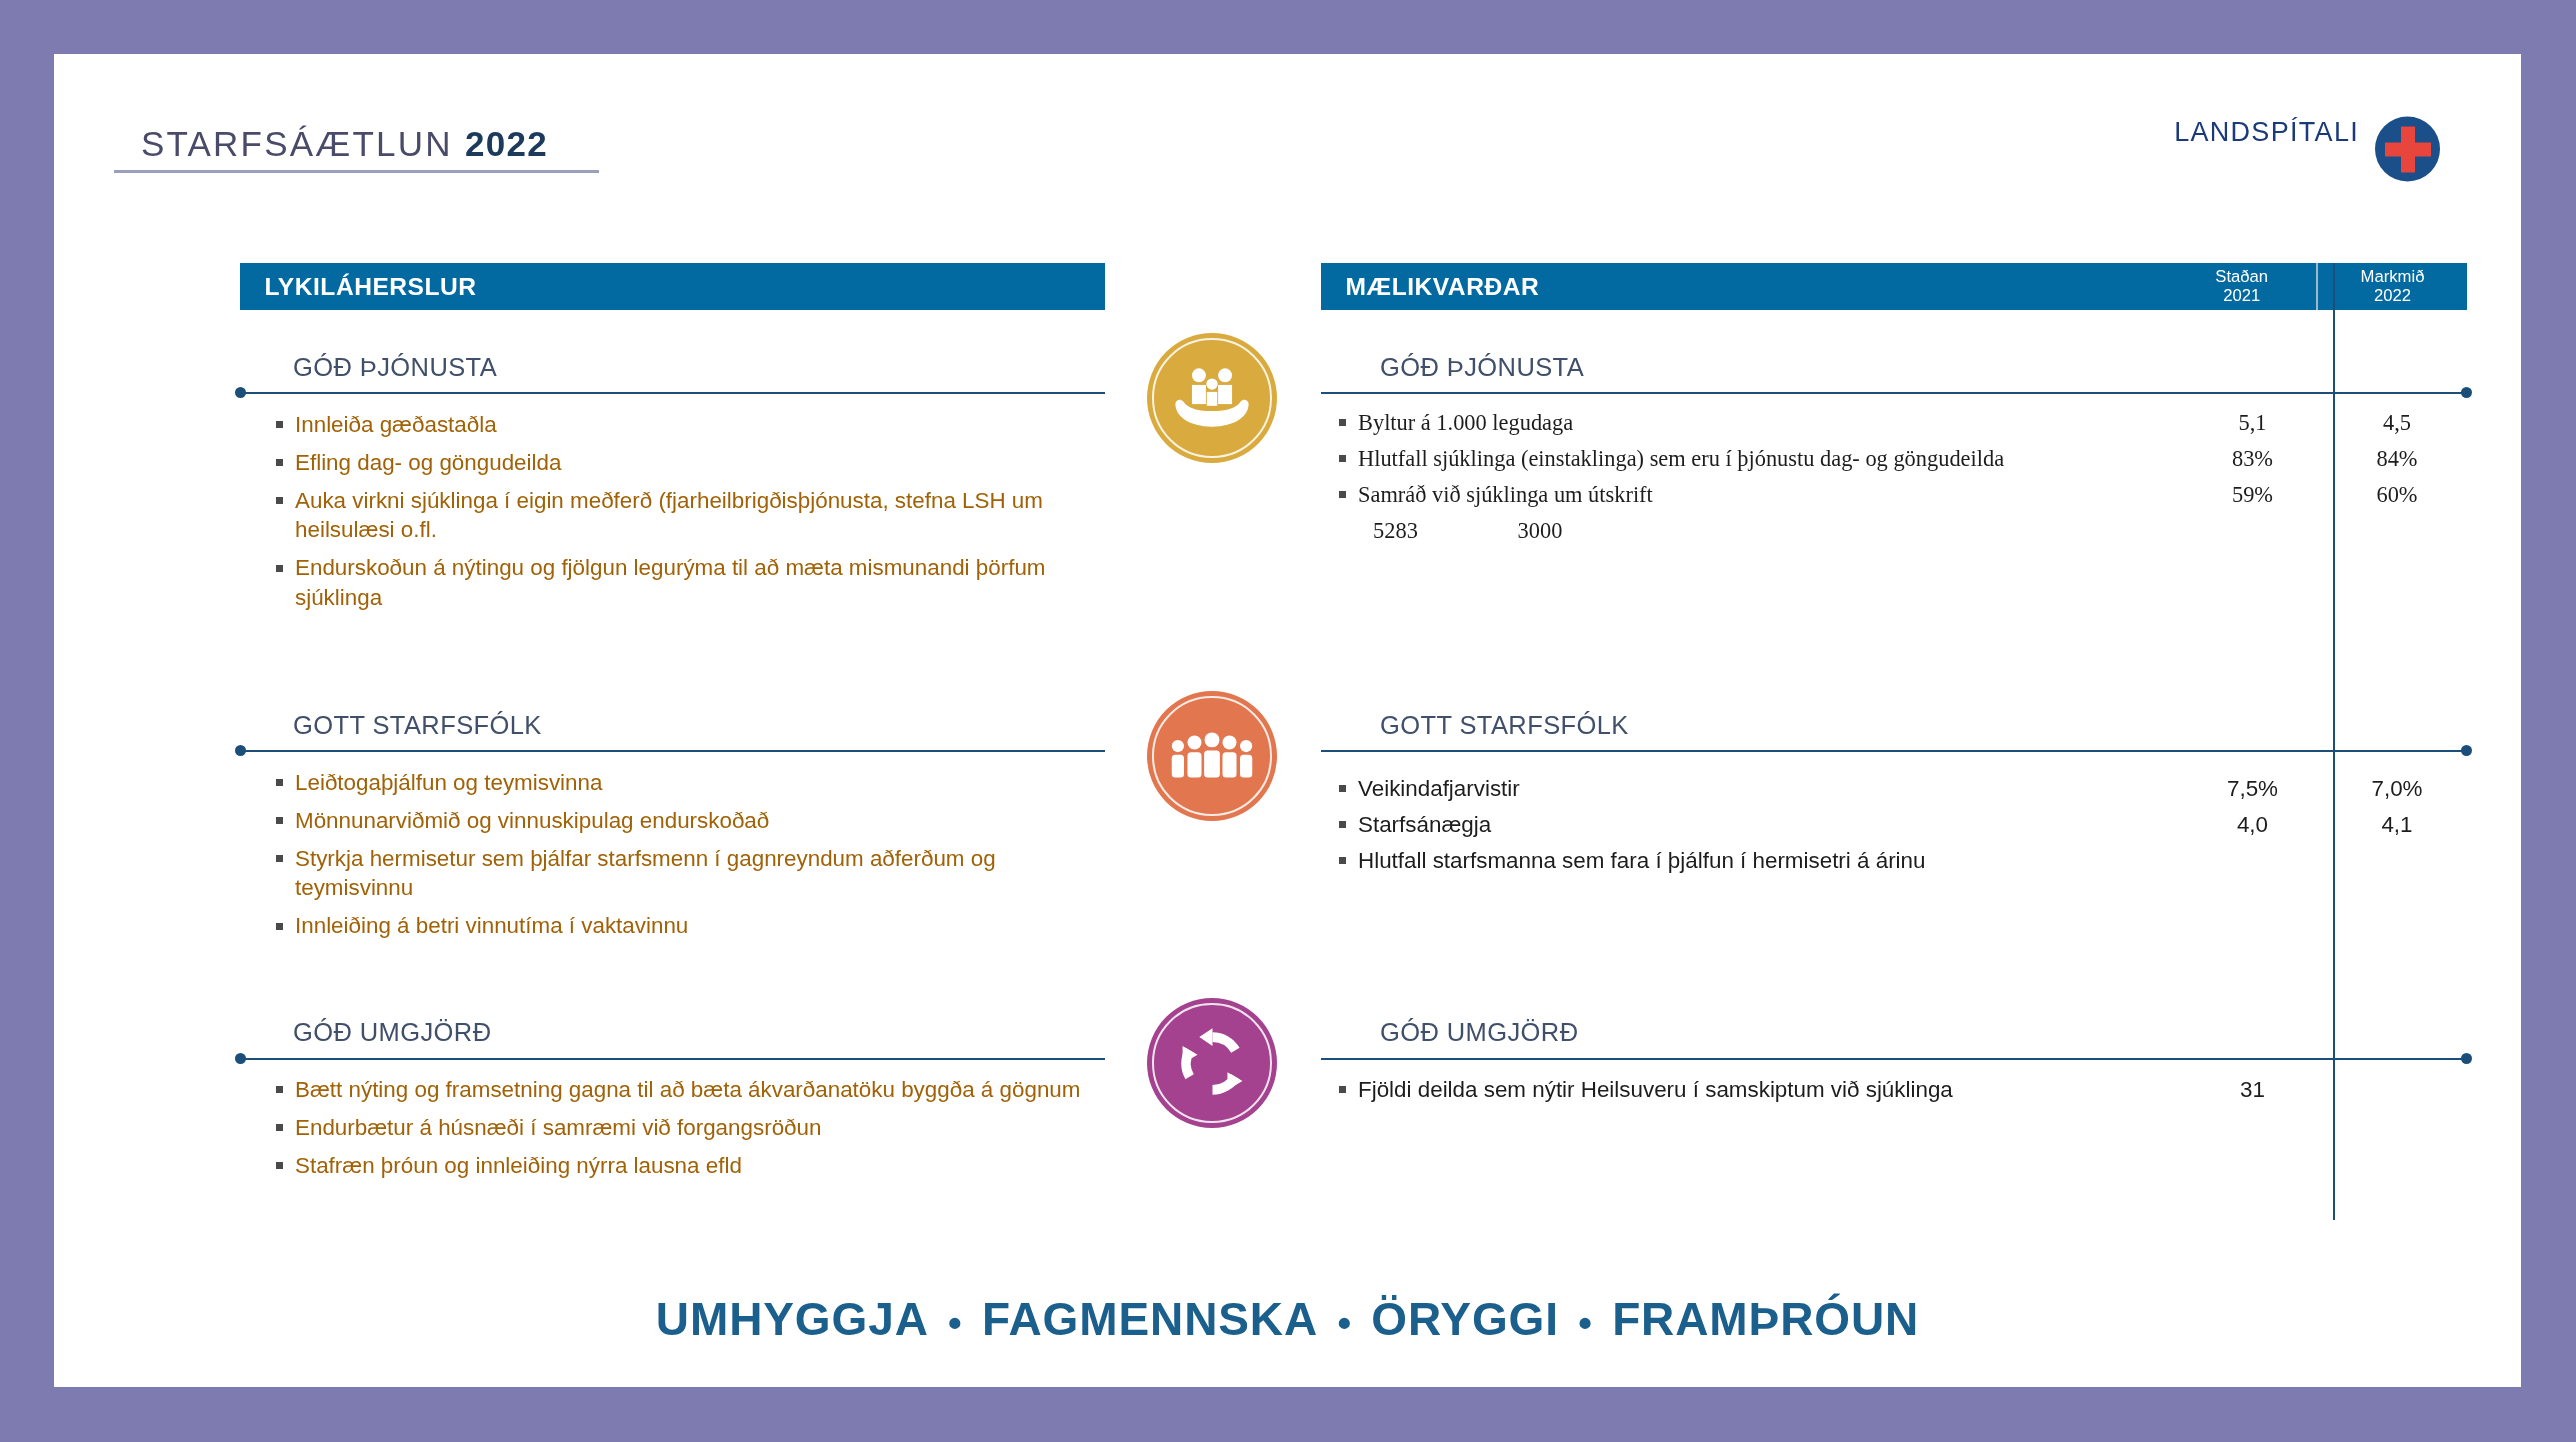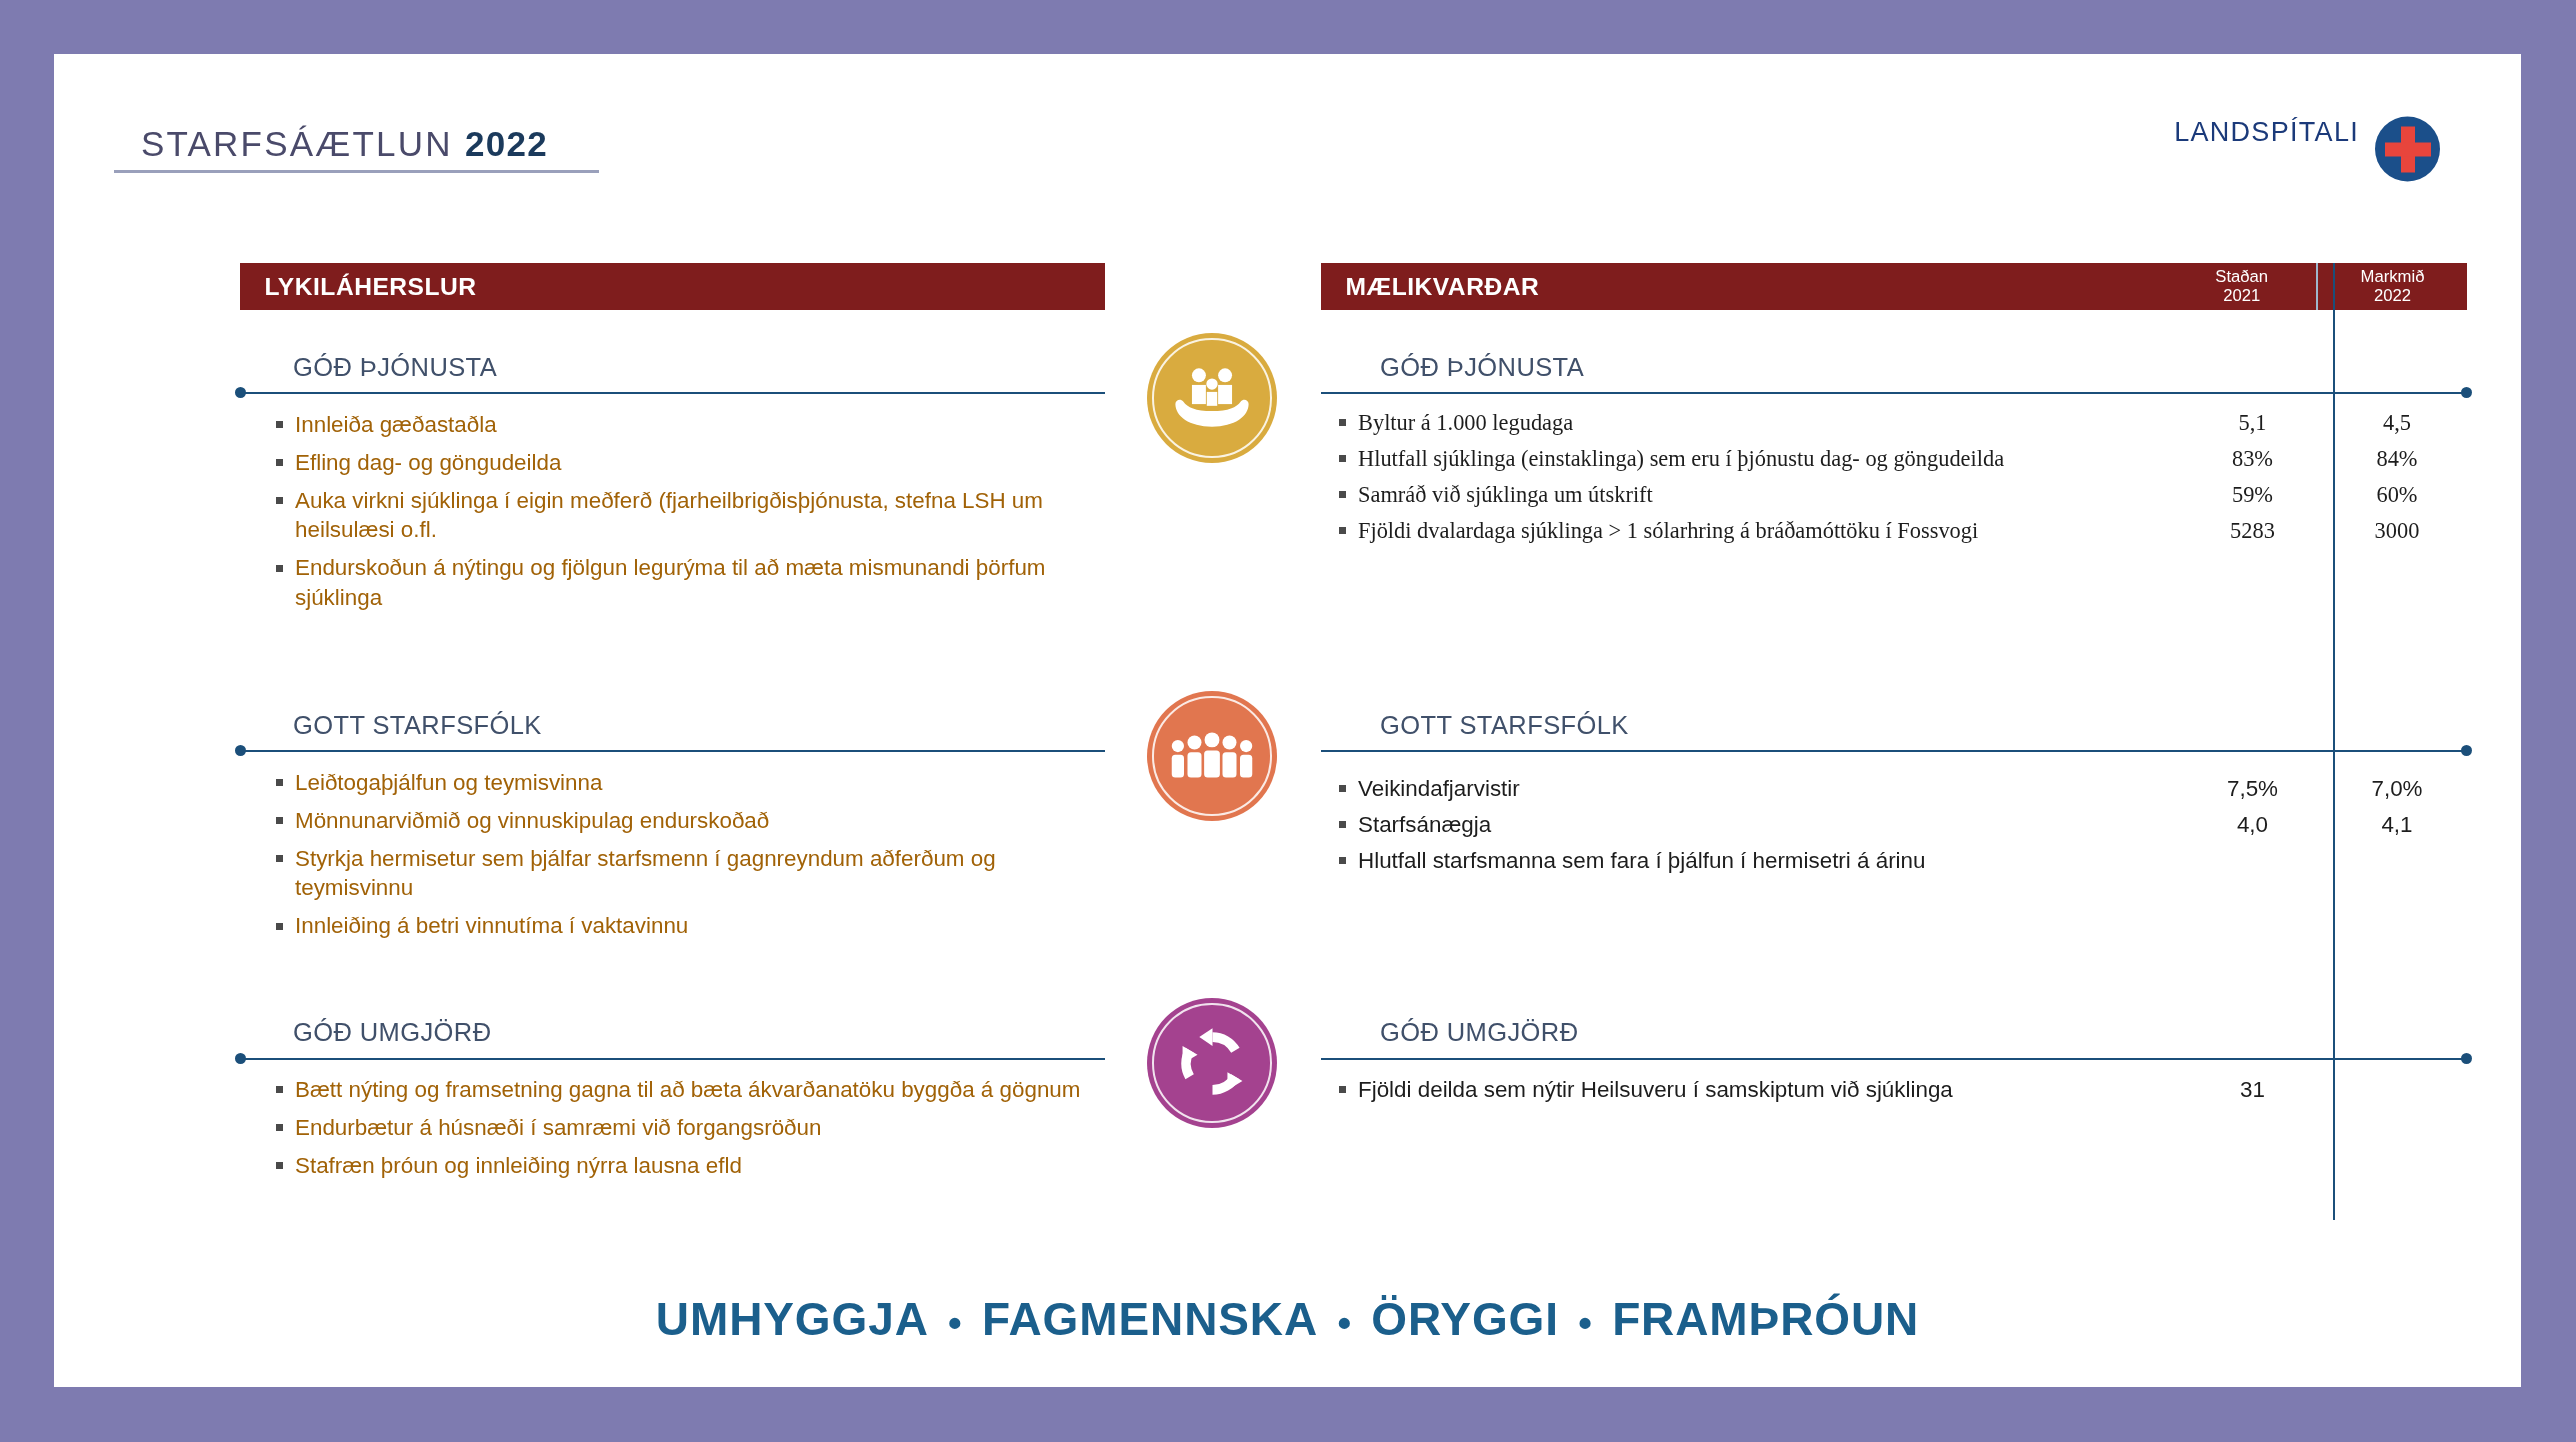--- a/index.html
+++ b/index.html
@@ -98,21 +98,21 @@
     height: 14px;
     width: 46px;
     margin-top: -7px;
     background: #e8453c;
   }
 
   
   .col-head {
     position: absolute;
     height: 47px;
-    background: #7f1d1d;
+    background: #0369a1;
     color: #ffffff;
     display: flex;
     align-items: center;
   }
   .col-head-left {
     left: 186px;
     top: 209px;
     width: 865px;
   }
   .col-head-right {
@@ -343,21 +343,20 @@
       <div class="measure-text">Hlutfall sjúklinga (einstaklinga) sem eru í þjónustu dag- og göngudeilda</div>
       <div class="measure-cur">83%</div>
       <div class="measure-goal">84%</div>
     </div>
     <div class="measure-row">
       <div class="measure-text">Samráð við sjúklinga um útskrift</div>
       <div class="measure-cur">59%</div>
       <div class="measure-goal">60%</div>
     </div>
     <div class="measure-row">
-      <div class="measure-text">Fjöldi dvalardaga sjúklinga &gt; 1 sólarhring á bráðamóttöku í Fossvogi</div>
       <div class="measure-cur">5283</div>
       <div class="measure-goal">3000</div>
     </div>
   </div>
 
   <div class="section-label" style="left:239px; top:657px;">GOTT STARFSFÓLK</div>
   <div class="section-rule" style="left:186px; top:696px; width:865px;">
     <span class="rule-dot left"></span>
   </div>
   <ul class="bullets" style="left:204px; top:714px; width:843px;">

